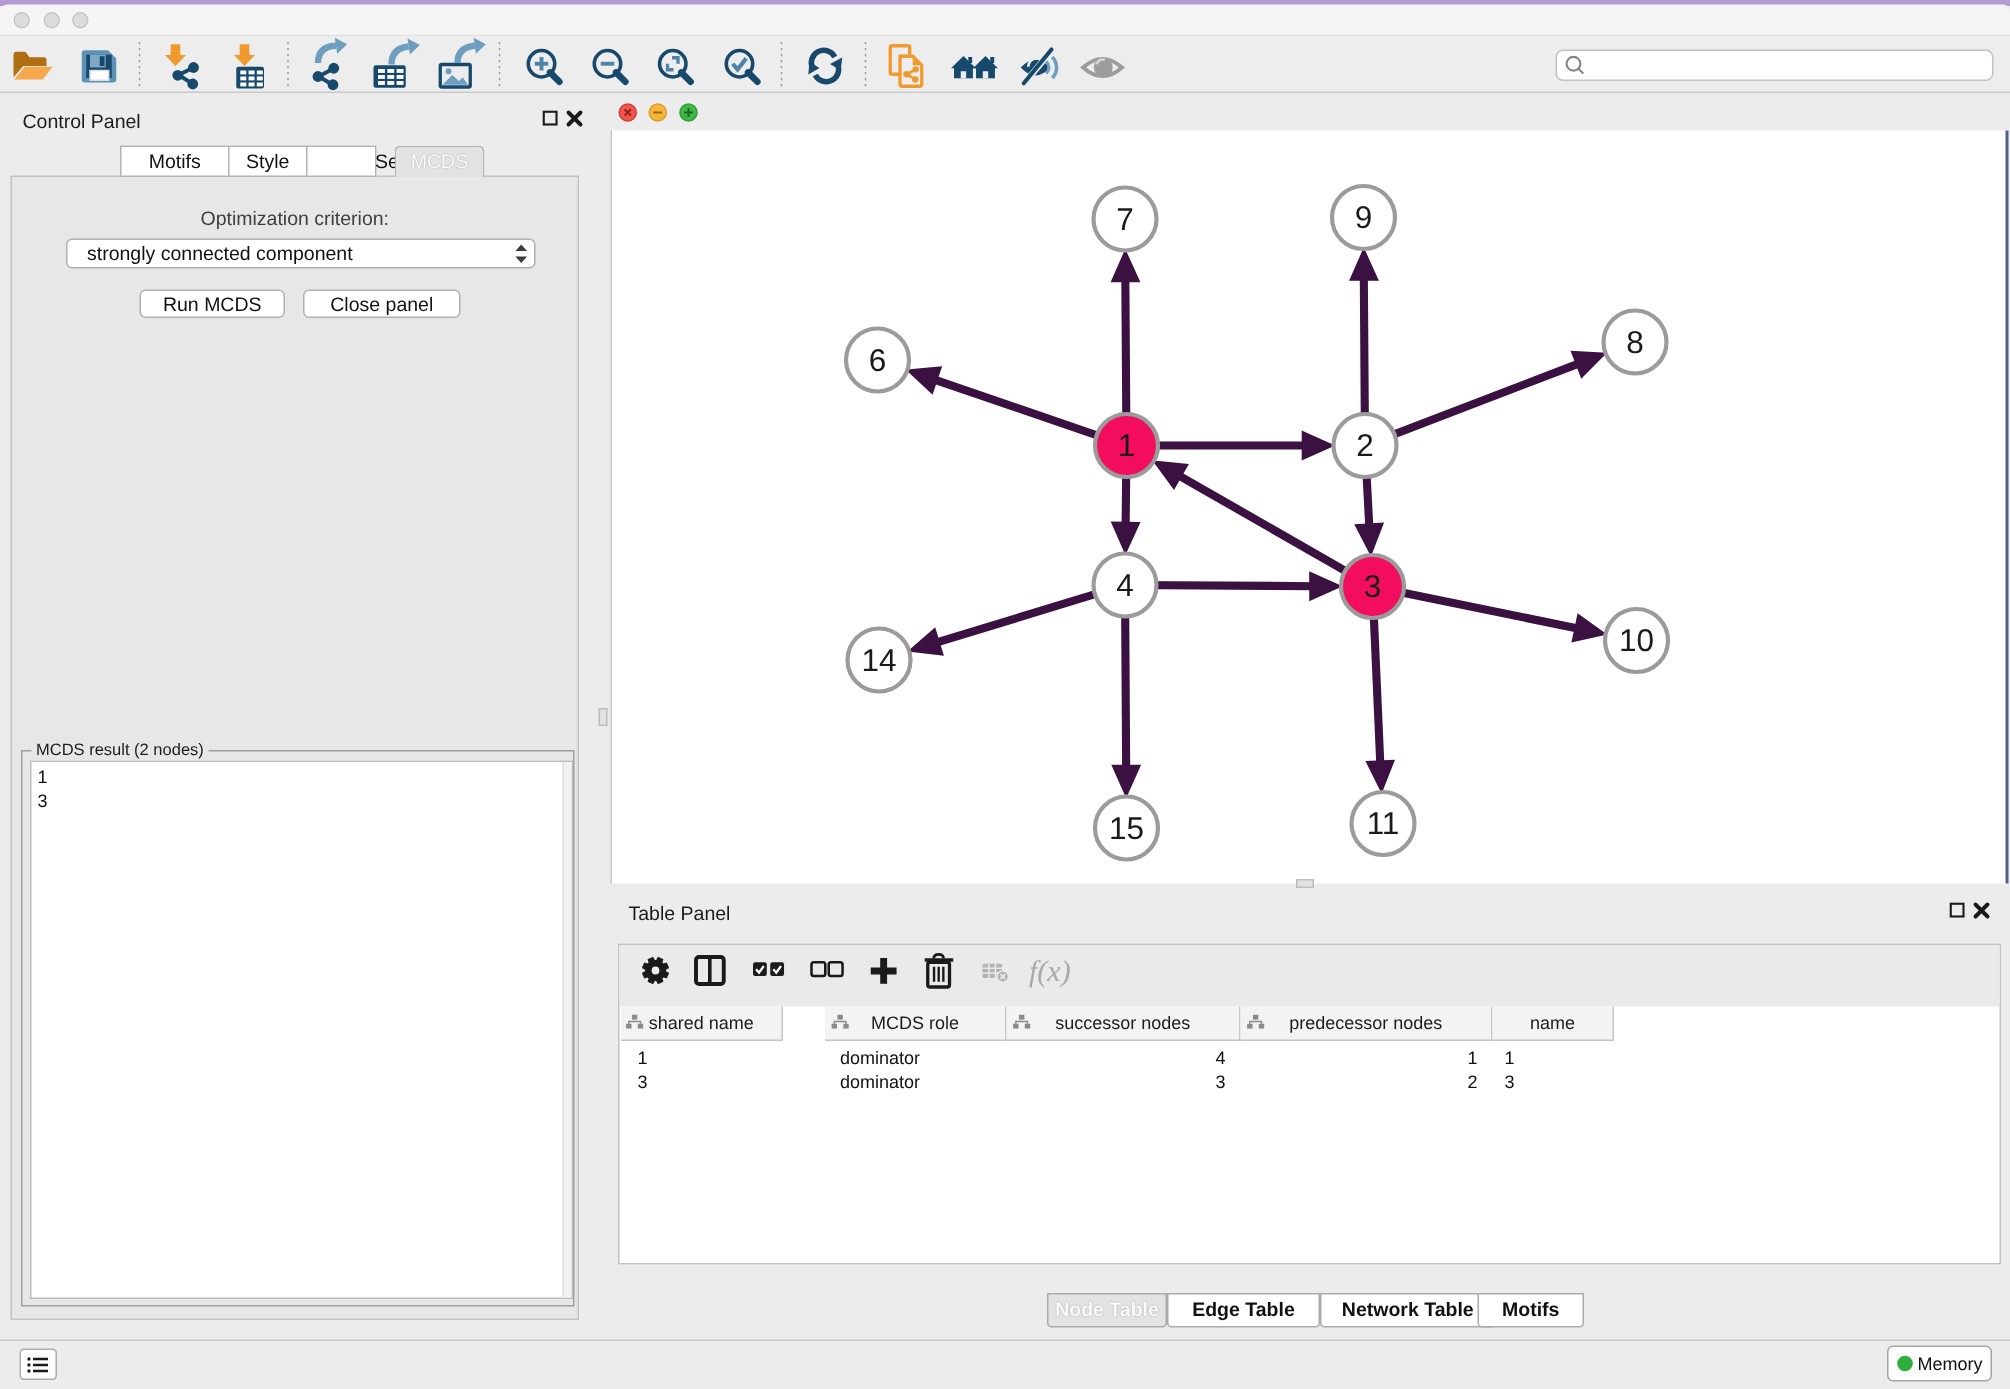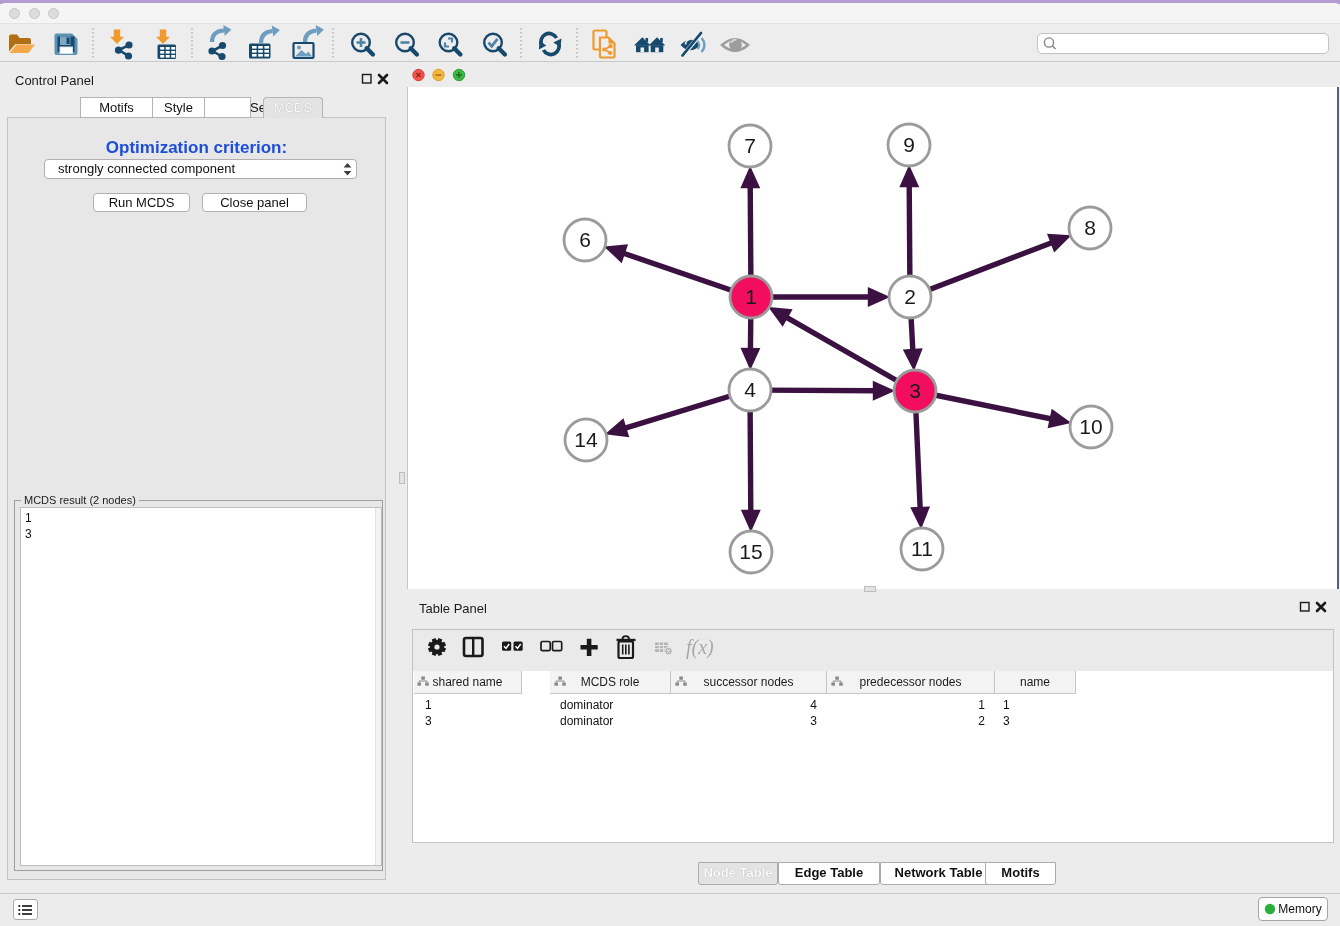--- a/index.html
+++ b/index.html
@@ -21,21 +21,21 @@
 
 #cp-title { left:15px; top:73px; font-size:13px; color:#1c1c1c; }
 
 .tab { position:absolute; top:97px; height:21px; background:#fff;
   border:1px solid #b4b4b4; color:#111; font-size:13px; text-align:center;
   line-height:20px; }
 .tabsel { background:#e3e3e3; color:#fcfcfc; text-shadow:0 0 1px #9a9a9a;
   border-radius:4px 4px 0 0; }
 #cp-body { left:7px; top:117px; width:379px; height:763px; background:#e7e7e7;
   border:1px solid #c2c2c2; }
-#opt-label { left:0; top:138px; width:393px; text-align:center; font-size:17px; color:#1d4ed8;font-weight:bold; }
+#opt-label { left:0; top:138px; width:393px; text-align:center; font-size:13px; color:#404040; }
 #dropdown { left:44px; top:159px; width:313px; height:20px; background:#fff;
   border:1px solid #b0b0b0; border-radius:4px; font-size:13px; color:#111;
   line-height:18px; padding-left:13px; }
 .btn { position:absolute; top:193px; height:19px; background:#fff;
   border:1px solid #b0b0b0; border-radius:4px; font-size:13px; color:#111;
   text-align:center; line-height:17px; }
 #fieldset { left:14px; top:500px; width:369px; height:371px;
   border:1px solid #9f9f9f; }
 #fs-label { left:21px; top:494px; background:#e7e7e7; padding:0 3px;
   font-size:11px; color:#1c1c1c; }

